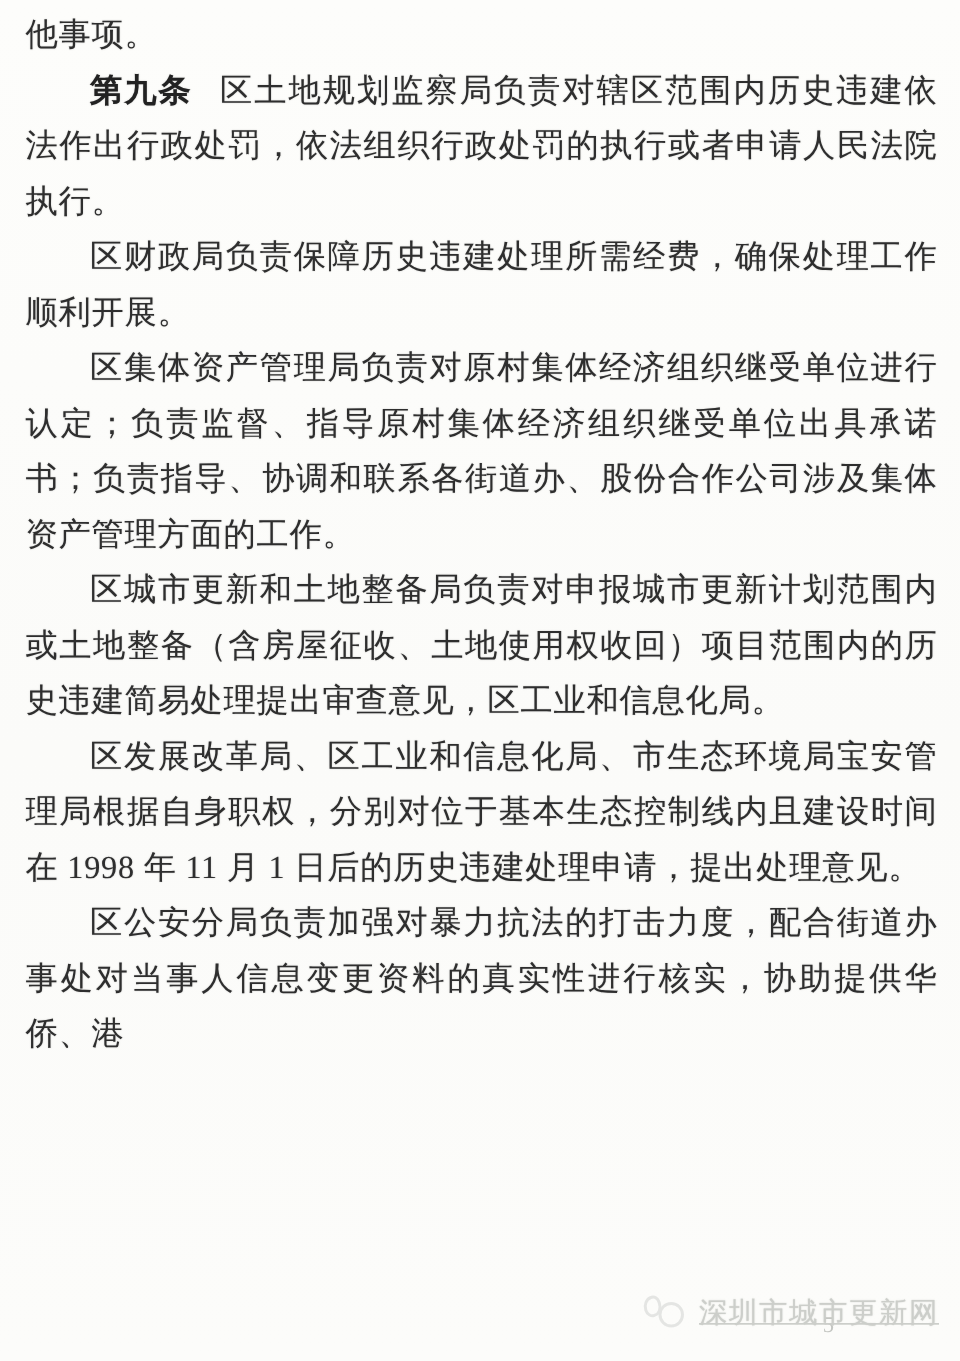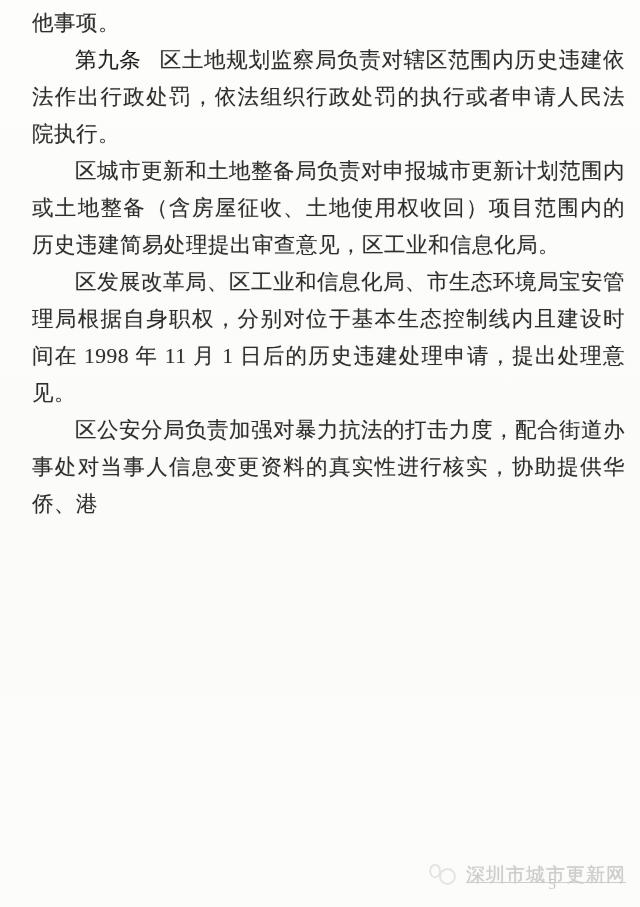--- a/index.html
+++ b/index.html
@@ -13,38 +13,38 @@
   body {
     background: #fcfcfa;
     font-family: "Liberation Serif", "DejaVu Serif", serif;
     position: relative;
   }
 
   .page {
     position: relative;
     width: 640px;
     height: 907px;
-    padding: 5px 15px 0 32px;
+    padding: 5px 15px 0 17px;
     background: linear-gradient(180deg, #fdfdfb 0%, #fbfbf9 55%, #fcfcfa 100%);
   }
 
   .para {
     font-size: 21.5px;
     line-height: 37px;
     color: #2e2e2e;
     text-align: justify;
     text-justify: inter-ideograph;
     letter-spacing: 0.5px;
     text-shadow: 0 0 1px rgba(70,70,70,0.35);
   }
 
   .para.indent { text-indent: 2em; }
 
   .article-lead {
-    font-weight: normal;
+    font-weight: bold;
     margin-right: 0.85em;
     color: #222;
   }
 
   .watermark {
     position: absolute;
     right: 14px;
     bottom: 19px;
     display: flex;
     align-items: center;
@@ -95,21 +95,23 @@
 </head>
 <body>
 
 <div class="page">
 
   <p class="para">他事项。</p>
 
 
   <p class="para indent"><span class="article-lead">第九条</span><span>区土地规划监察局负责对辖区范围内历史违建依法作出行政处罚，依法组织行政处罚的执行或者申请人民法院执行。</span></p>
 
+  <p class="para indent">区财政局负责保障历史违建处理所需经费，确保处理工作顺利开展。</p>
 
+  <p class="para indent">区集体资产管理局负责对原村集体经济组织继受单位进行认定；负责监督、指导原村集体经济组织继受单位出具承诺书；负责指导、协调和联系各街道办、股份合作公司涉及集体资产管理方面的工作。</p>
 
   <p class="para indent">区城市更新和土地整备局负责对申报城市更新计划范围内或土地整备（含房屋征收、土地使用权收回）项目范围内的历史违建简易处理提出审查意见，区工业和信息化局。</p>
 
   <p class="para indent">区发展改革局、区工业和信息化局、市生态环境局宝安管理局根据自身职权，分别对位于基本生态控制线内且建设时间在 1998 年 11 月 1 日后的历史违建处理申请，提出处理意见。</p>
 
   <p class="para indent">区公安分局负责加强对暴力抗法的打击力度，配合街道办事处对当事人信息变更资料的真实性进行核实，协助提供华侨、港</p>
 
   <span class="page-number">5</span>
 
   <div class="watermark">

